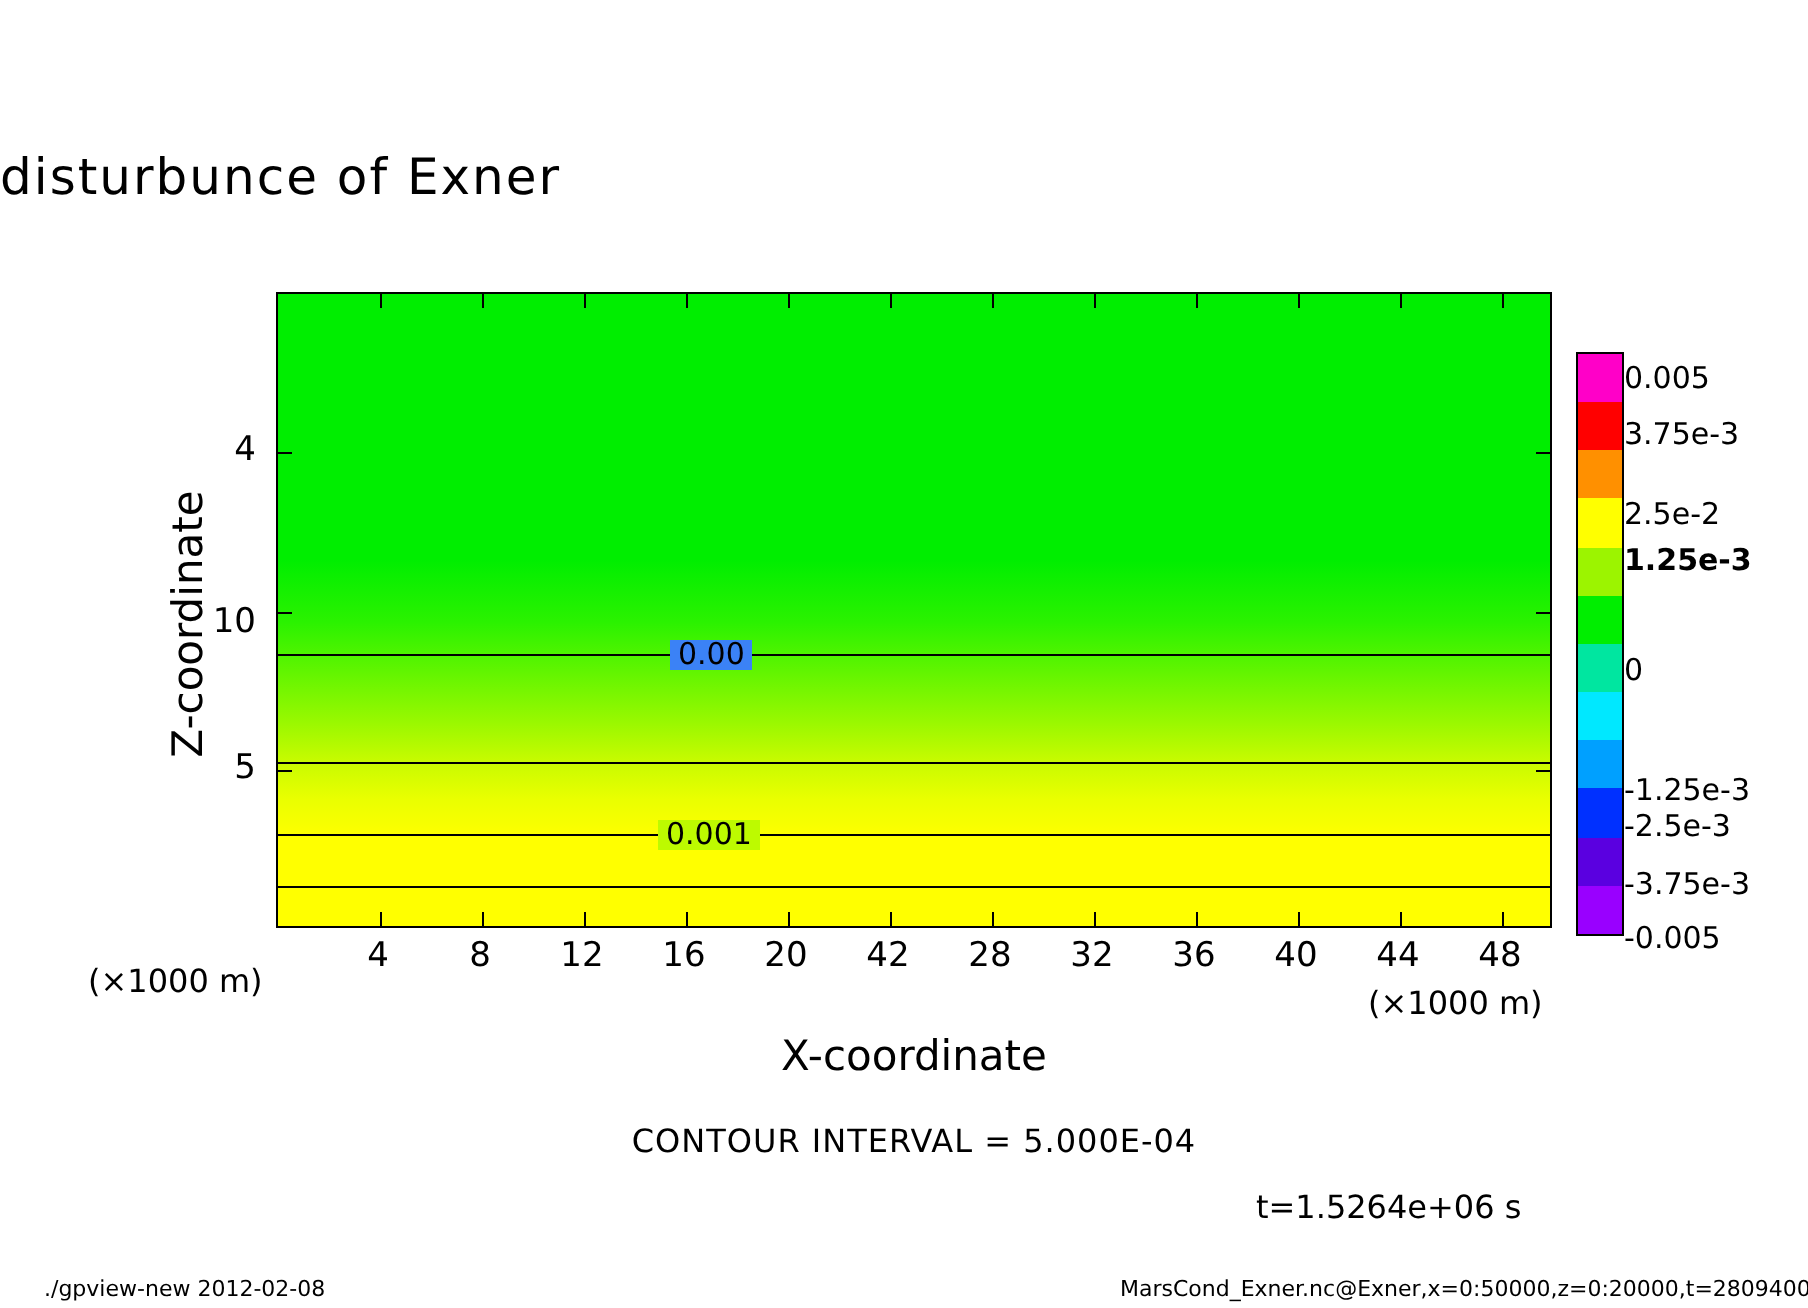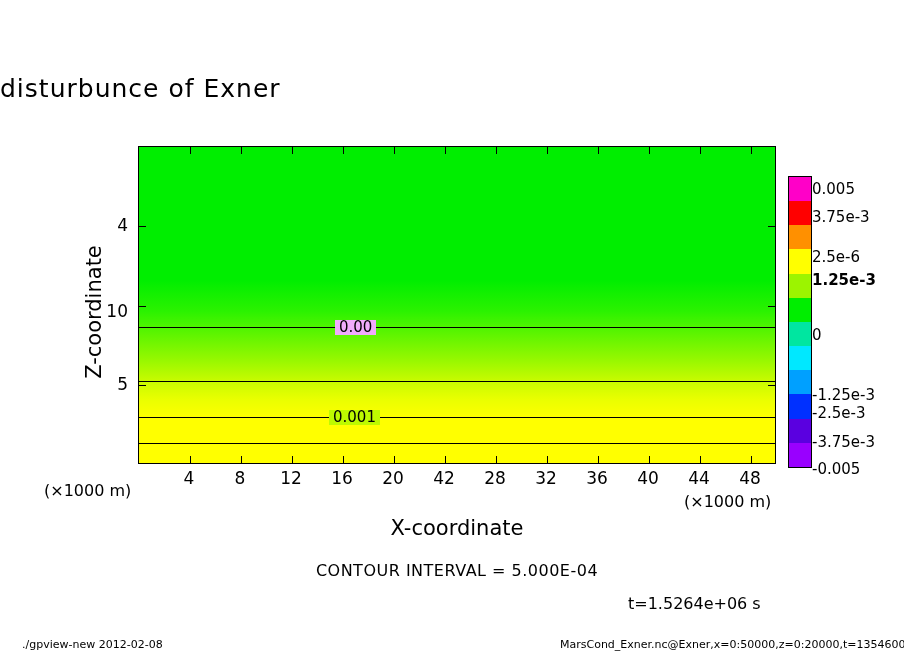--- a/index.html
+++ b/index.html
@@ -177,21 +177,21 @@
 <div class="abs" id="title">disturbunce of Exner</div>
 
 <div class="abs" id="plot-frame">
   <div id="field"></div>
 
   <div class="contour" style="top:180px;"></div>
   <div class="contour-thin" style="top:234px;"></div>
   <div class="contour" style="top:270px;"></div>
   <div class="contour-thin" style="top:296px;"></div>
 
-  <div class="contour-label" style="left:196px; top:173px; background:#f0abfc;">0.00</div>
+  <div class="contour-label" style="left:196px; top:173px; background:#3b82f6;">0.00</div>
   <div class="contour-label" style="left:190px; top:263px; background:#bdfa00;">0.001</div>
 
   <div class="tick-x" style="left:51px;"></div>
   <div class="tick-x" style="left:102px;"></div>
   <div class="tick-x" style="left:153px;"></div>
   <div class="tick-x" style="left:204px;"></div>
   <div class="tick-x" style="left:255px;"></div>
   <div class="tick-x" style="left:306px;"></div>
   <div class="tick-x" style="left:357px;"></div>
   <div class="tick-x" style="left:408px;"></div>
@@ -256,22 +256,22 @@
   <div class="cb-seg" style="height:8.333%; background:#00e6a0;"></div>
   <div class="cb-seg" style="height:8.333%; background:#00e8ff;"></div>
   <div class="cb-seg" style="height:8.333%; background:#00a0ff;"></div>
   <div class="cb-seg" style="height:8.333%; background:#0030ff;"></div>
   <div class="cb-seg" style="height:8.333%; background:#5a00e0;"></div>
   <div class="cb-seg" style="height:8.337%; background:#9900ff;"></div>
 </div>
 
 <div class="cb-tick" style="top:188px;">0.005</div>
 <div class="cb-tick" style="top:216px;">3.75e-3</div>
-<div class="cb-tick" style="top:256px;">2.5e-6</div>
+<div class="cb-tick" style="top:256px;">2.5e-2</div>
 <div class="cb-tick" style="top:279px;font-weight:bold;">1.25e-3</div>
 <div class="cb-tick" style="top:334px;">0</div>
 <div class="cb-tick" style="top:373px;margin-top:13px;">-1.25e-3</div>
 <div class="cb-tick" style="top:412px;">-2.5e-3</div>
 <div class="cb-tick" style="top:441px;">-3.75e-3</div>
 <div class="cb-tick" style="top:468px;">-0.005</div>
 
 <div class="abs" id="footer-left">./gpview-new   2012-02-08</div>
-<div class="abs" id="footer-right">MarsCond_Exner.nc@Exner,x=0:50000,z=0:20000,t=1354600</div>
+<div class="abs" id="footer-right">MarsCond_Exner.nc@Exner,x=0:50000,z=0:20000,t=2809400</div>
 
 </body></html>

